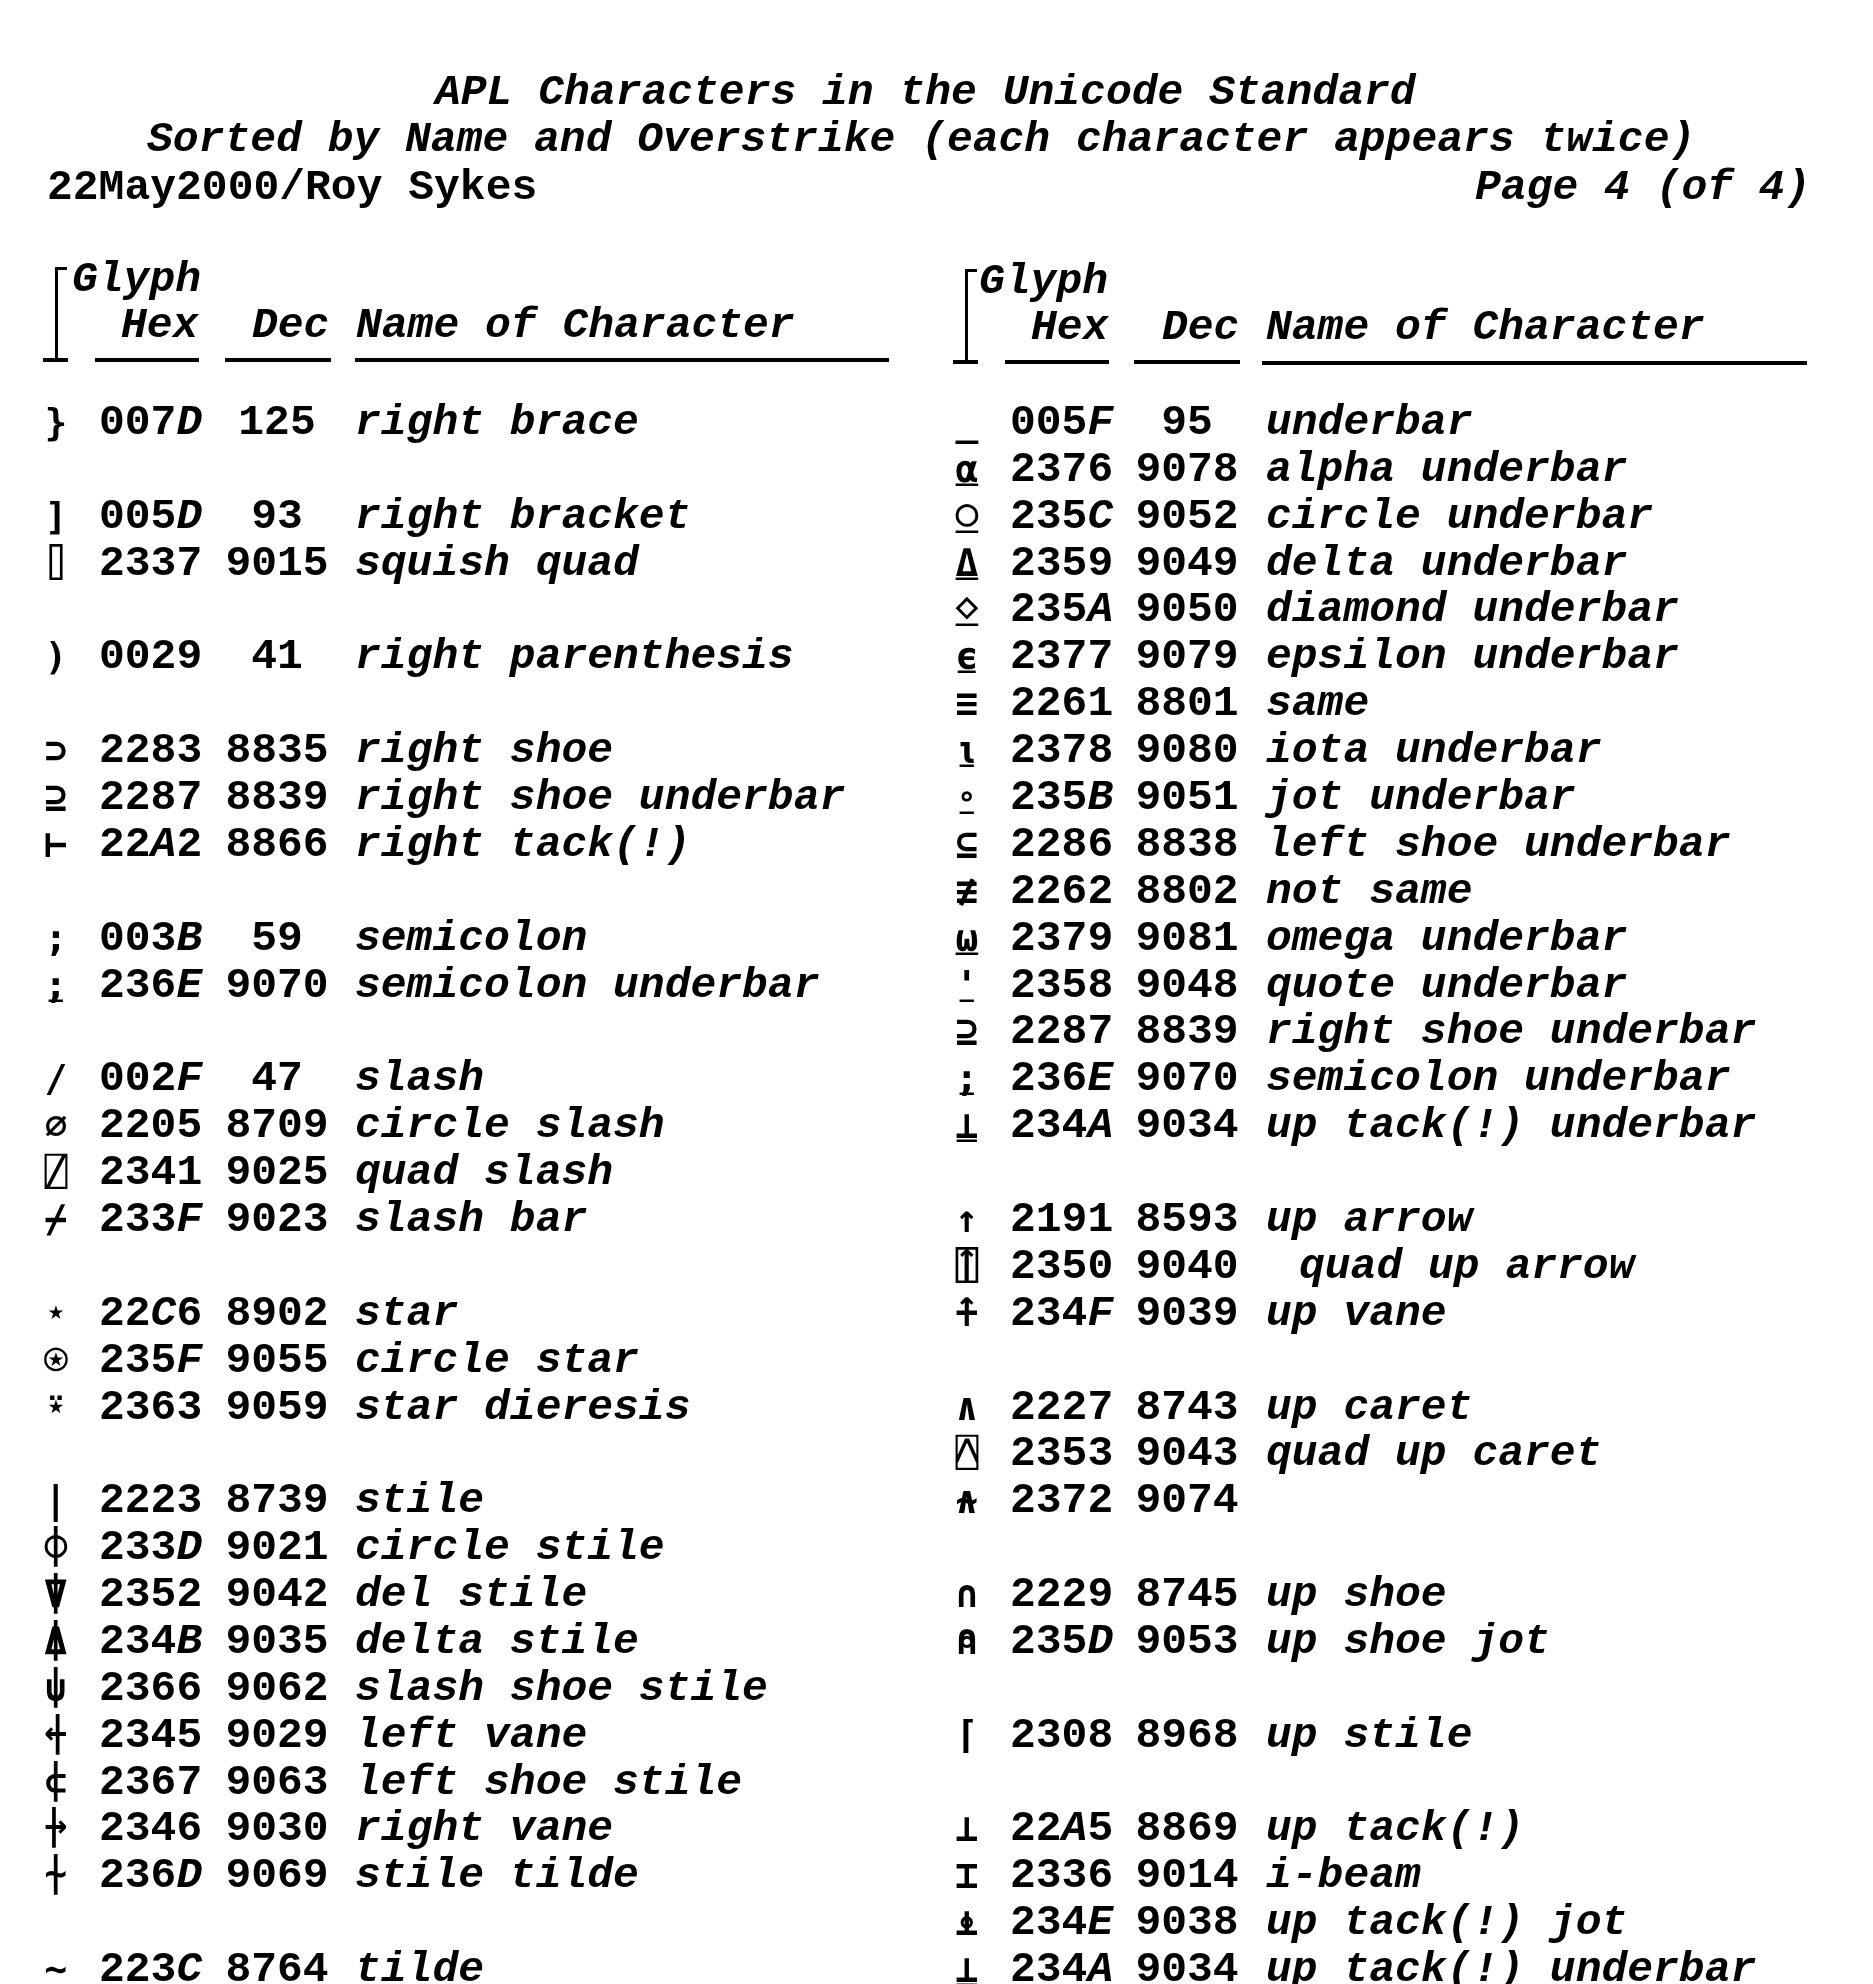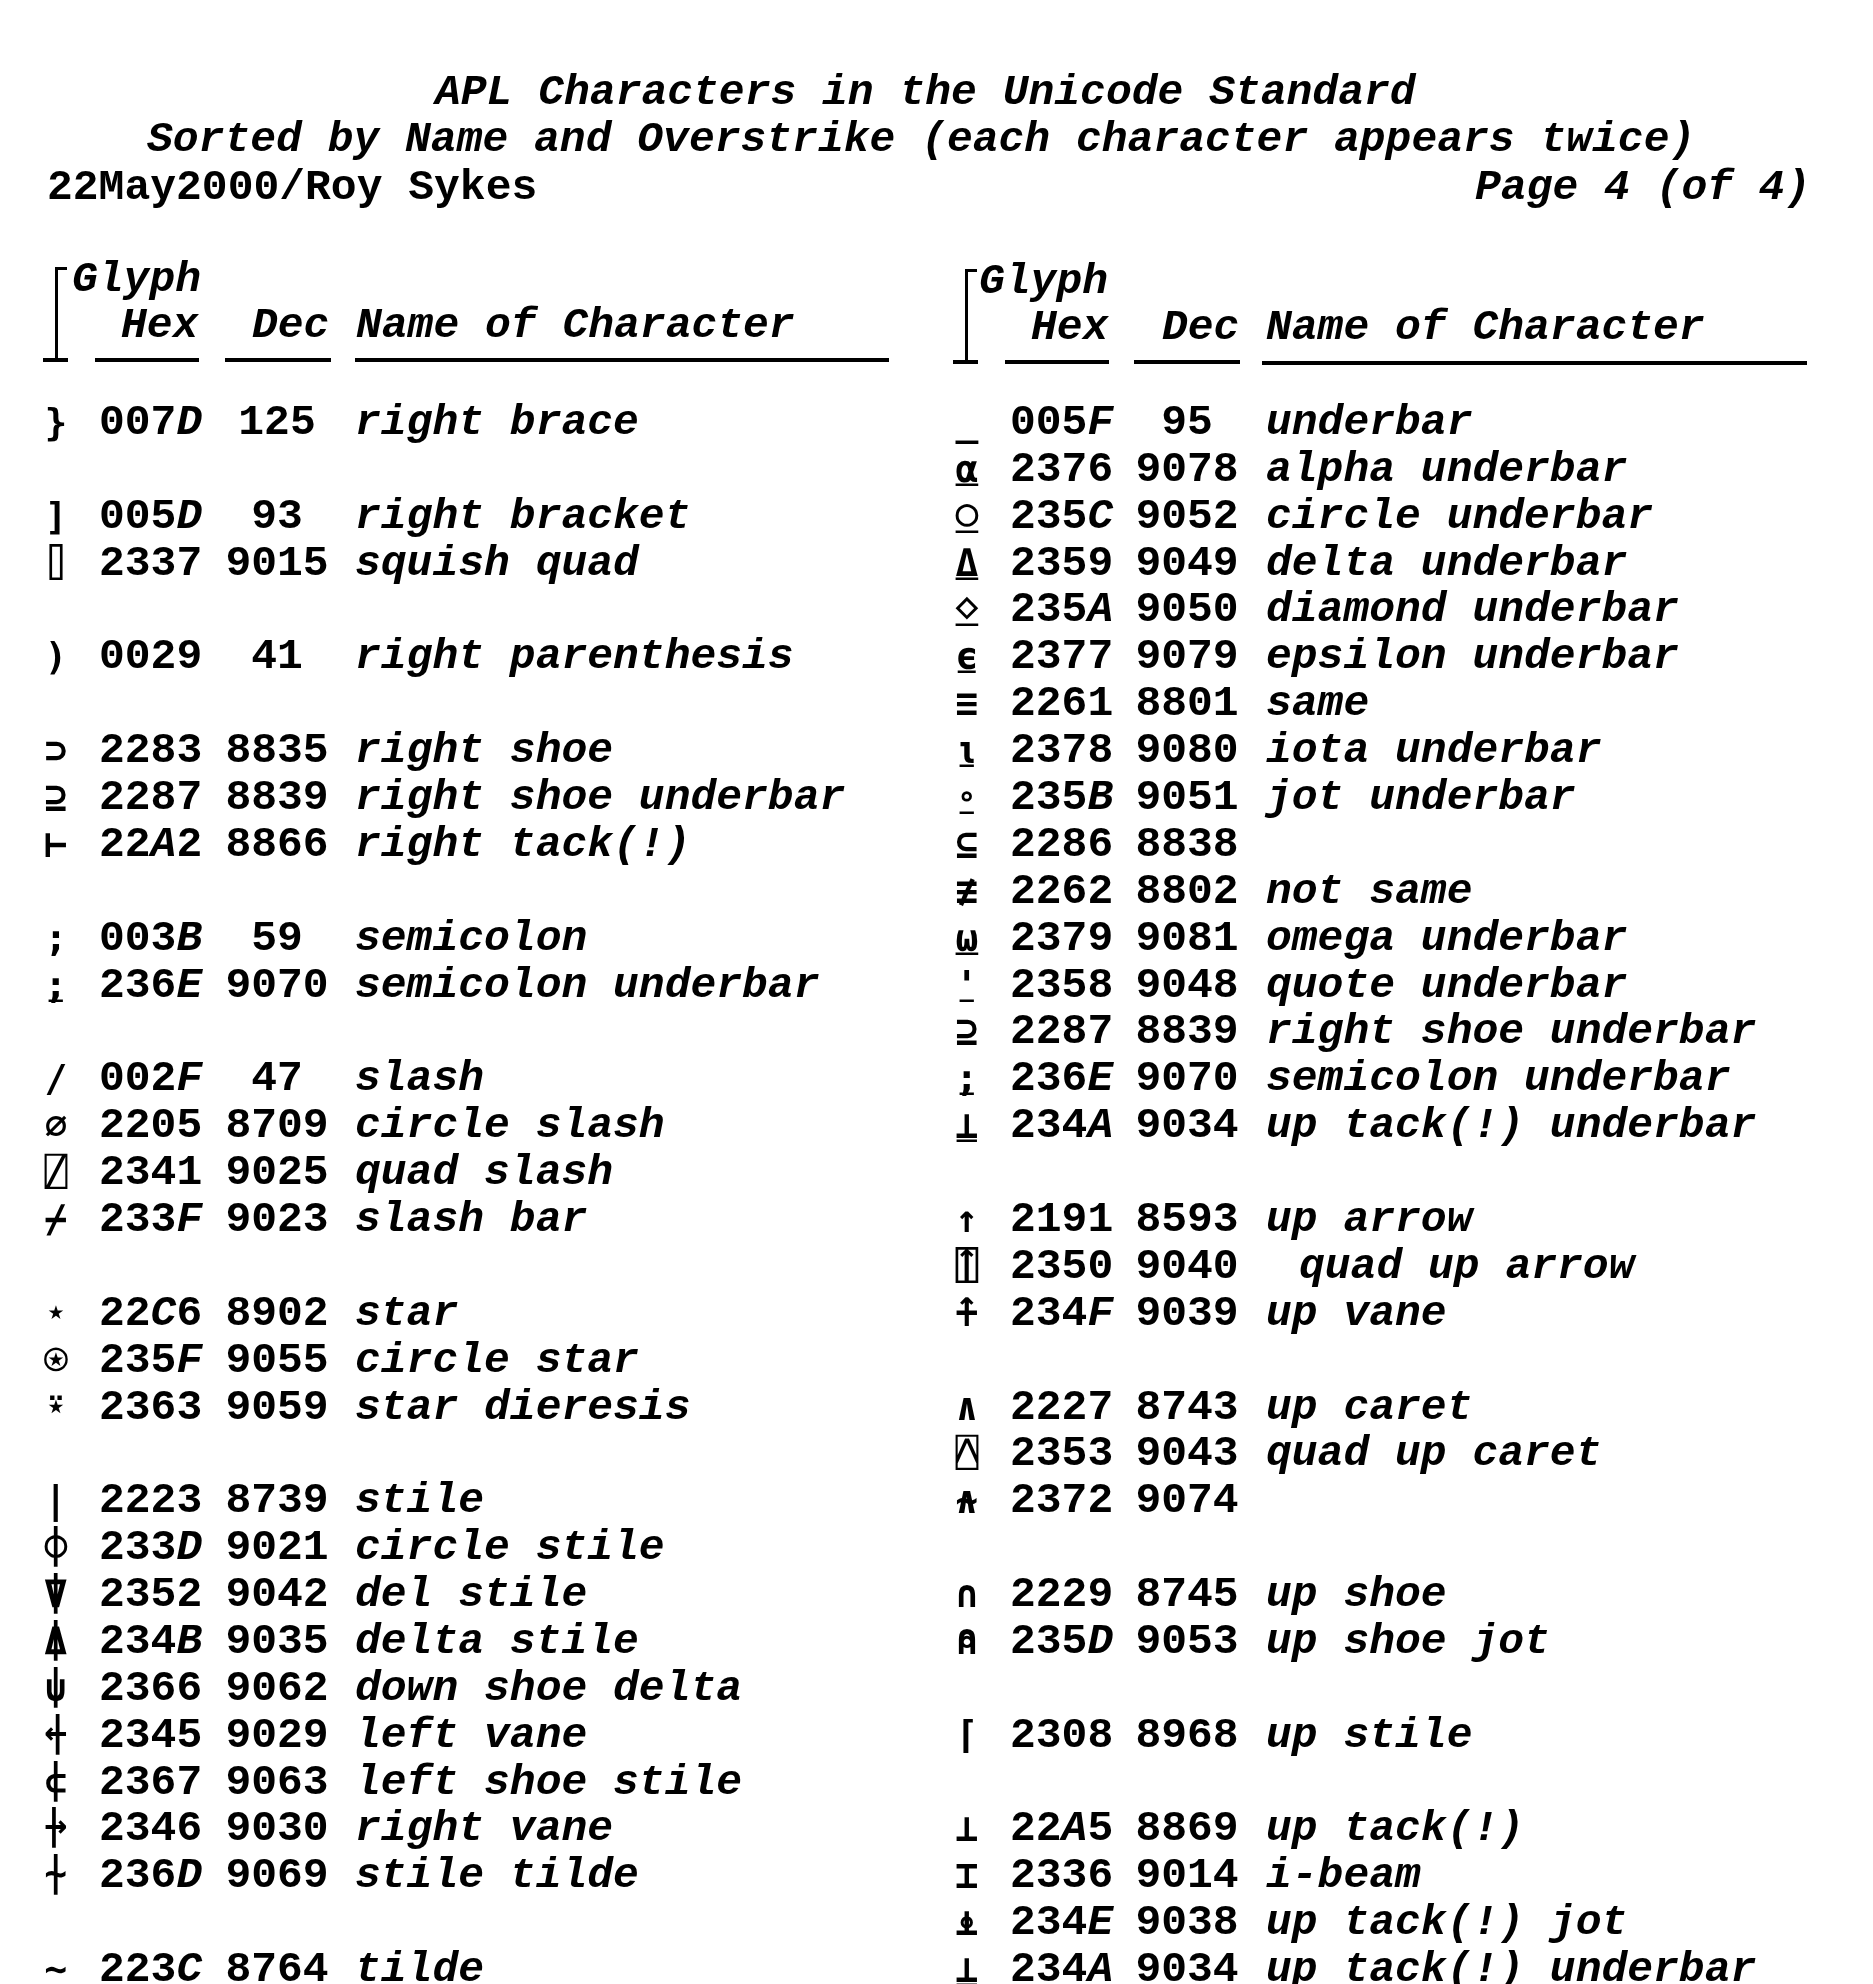--- a/index.html
+++ b/index.html
@@ -170,21 +170,21 @@
     <div class="row" style="left: 0px; top: 1620px; width: 1874px;">
       <span class="glyph" style="left: 40px; top: 1.6px;">⍋</span>
       <span class="hex" style="left: 99px;">234<i>B</i></span>
       <span class="dec" style="left: 225px;">9035</span>
       <span class="name" style="left: 355px;">delta stile</span>
     </div>
     <div class="row" style="left: 0px; top: 1667px; width: 1874px;">
       <span class="glyph" style="left: 40px; top: 1.6px;">⍦</span>
       <span class="hex" style="left: 99px;">2366</span>
       <span class="dec" style="left: 225px;">9062</span>
-      <span class="name" style="left: 355px;">down shoe delta</span>
+      <span class="name" style="left: 355px;">slash shoe stile</span>
     </div>
     <div class="row" style="left: 0px; top: 1714px; width: 1874px;">
       <span class="glyph" style="left: 40px; top: 1.6px;">⍅</span>
       <span class="hex" style="left: 99px;">2345</span>
       <span class="dec" style="left: 225px;">9029</span>
       <span class="name" style="left: 355px;">left vane</span>
     </div>
     <div class="row" style="left: 0px; top: 1761px; width: 1874px;">
       <span class="glyph" style="left: 40px; top: 1.6px;">⍧</span>
       <span class="hex" style="left: 99px;">2367</span>
@@ -262,20 +262,21 @@
     <div class="row" style="left: 0px; top: 776px; width: 1874px;">
       <span class="glyph" style="left: 951px; top: 1.6px;">⍛</span>
       <span class="hex" style="left: 1010px;">235<i>B</i></span>
       <span class="dec" style="left: 1135px;">9051</span>
       <span class="name" style="left: 1266px;">jot underbar</span>
     </div>
     <div class="row" style="left: 0px; top: 823px; width: 1874px;">
       <span class="glyph" style="left: 951px; top: 1.6px;">⊆</span>
       <span class="hex" style="left: 1010px;">2286</span>
       <span class="dec" style="left: 1135px;">8838</span>
+      <span class="name" style="left: 1266px;">left shoe underbar</span>
     </div>
     <div class="row" style="left: 0px; top: 870px; width: 1874px;">
       <span class="glyph" style="left: 951px; top: 1.6px;">≢</span>
       <span class="hex" style="left: 1010px;">2262</span>
       <span class="dec" style="left: 1135px;">8802</span>
       <span class="name" style="left: 1266px;">not same</span>
     </div>
     <div class="row" style="left: 0px; top: 917px; width: 1874px;">
       <span class="glyph" style="left: 951px; top: 1.6px;">⍹</span>
       <span class="hex" style="left: 1010px;">2379</span>

